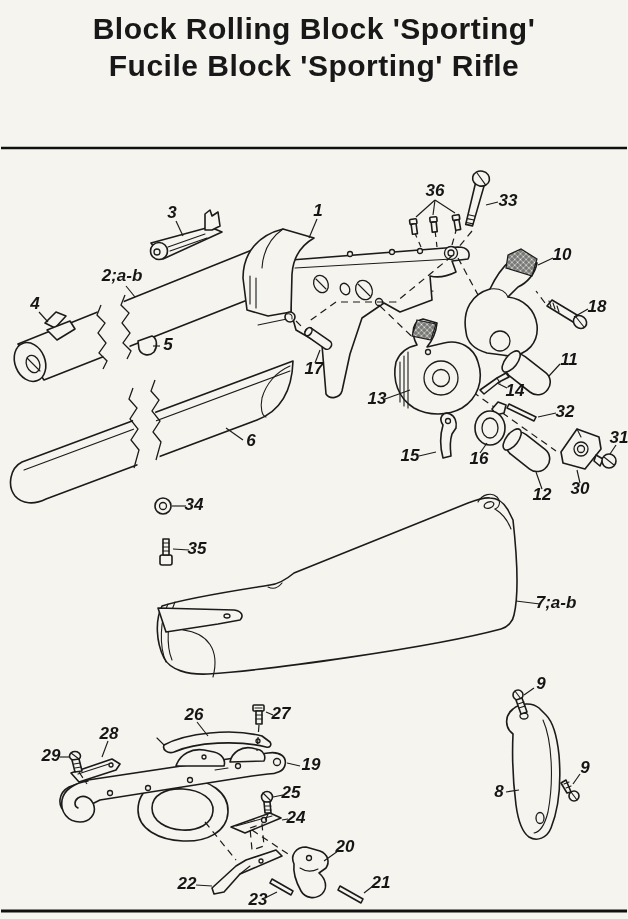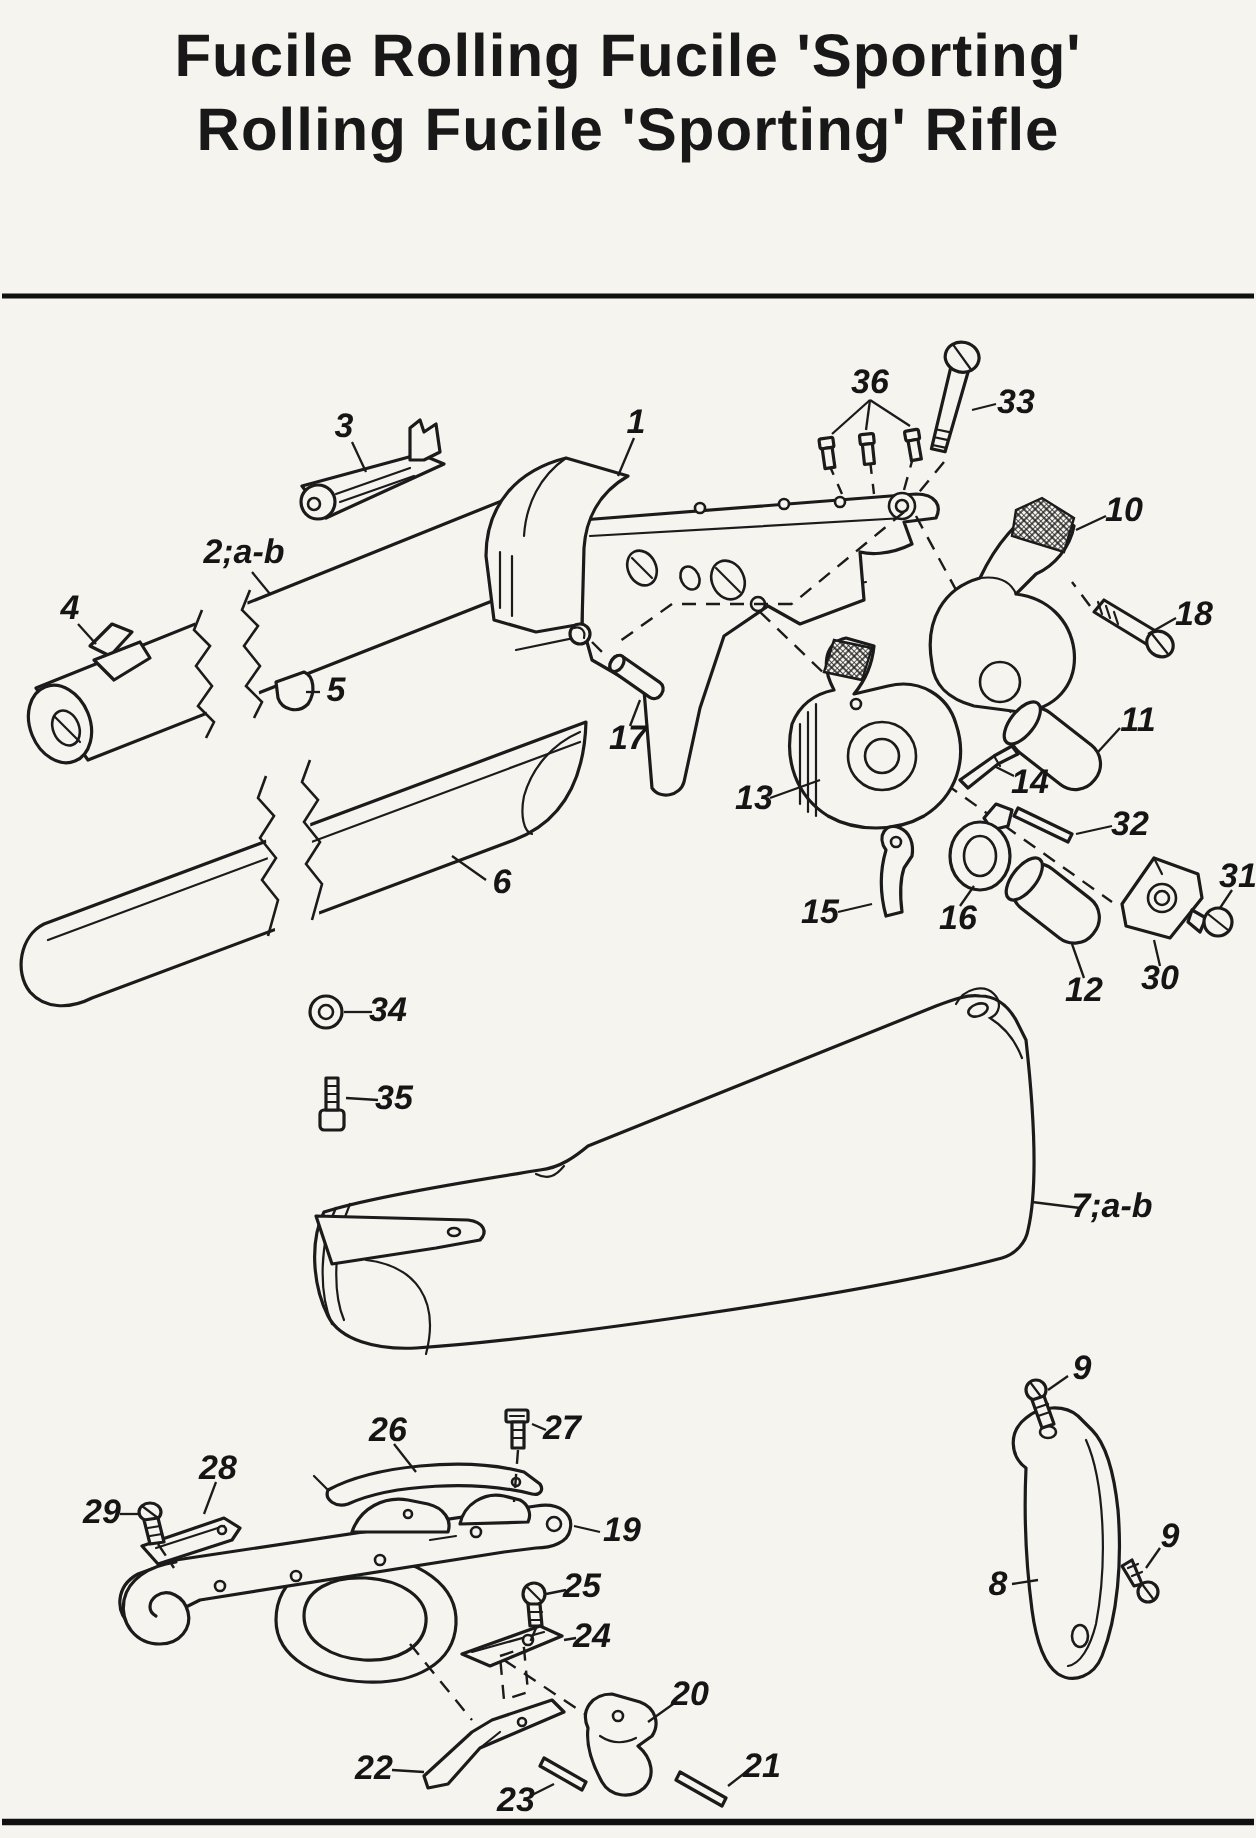--- a/index.html
+++ b/index.html
@@ -27,22 +27,22 @@
   #label-layer text{
     font-family:"Liberation Sans", sans-serif;
     font-size:17px;font-style:italic;font-weight:bold;fill:#151515;
     text-anchor:middle;dominant-baseline:middle;
   }
 </style>
 </head>
 <body>
 
 <div class="title-block">
-  <div class="title-line">Fucile Rolling Fucile 'Sporting'</div>
-  <div class="title-line">Rolling Fucile 'Sporting' Rifle</div>
+  <div class="title-line">Block Rolling Block 'Sporting'</div>
+  <div class="title-line">Fucile Block 'Sporting' Rifle</div>
 </div>
 
 <svg class="diagram" width="628" height="919" viewBox="0 0 628 919">
   <defs>
     <pattern id="chk" width="4" height="4" patternUnits="userSpaceOnUse" patternTransform="rotate(45)">
       <rect width="4" height="4" fill="#f5f4ef"></rect>
       <path d="M0,0H4 M0,2H4 M0,0V4 M2,0V4" stroke="#1b1b1b" stroke-width="0.7"></path>
     </pattern>
   </defs>
 

